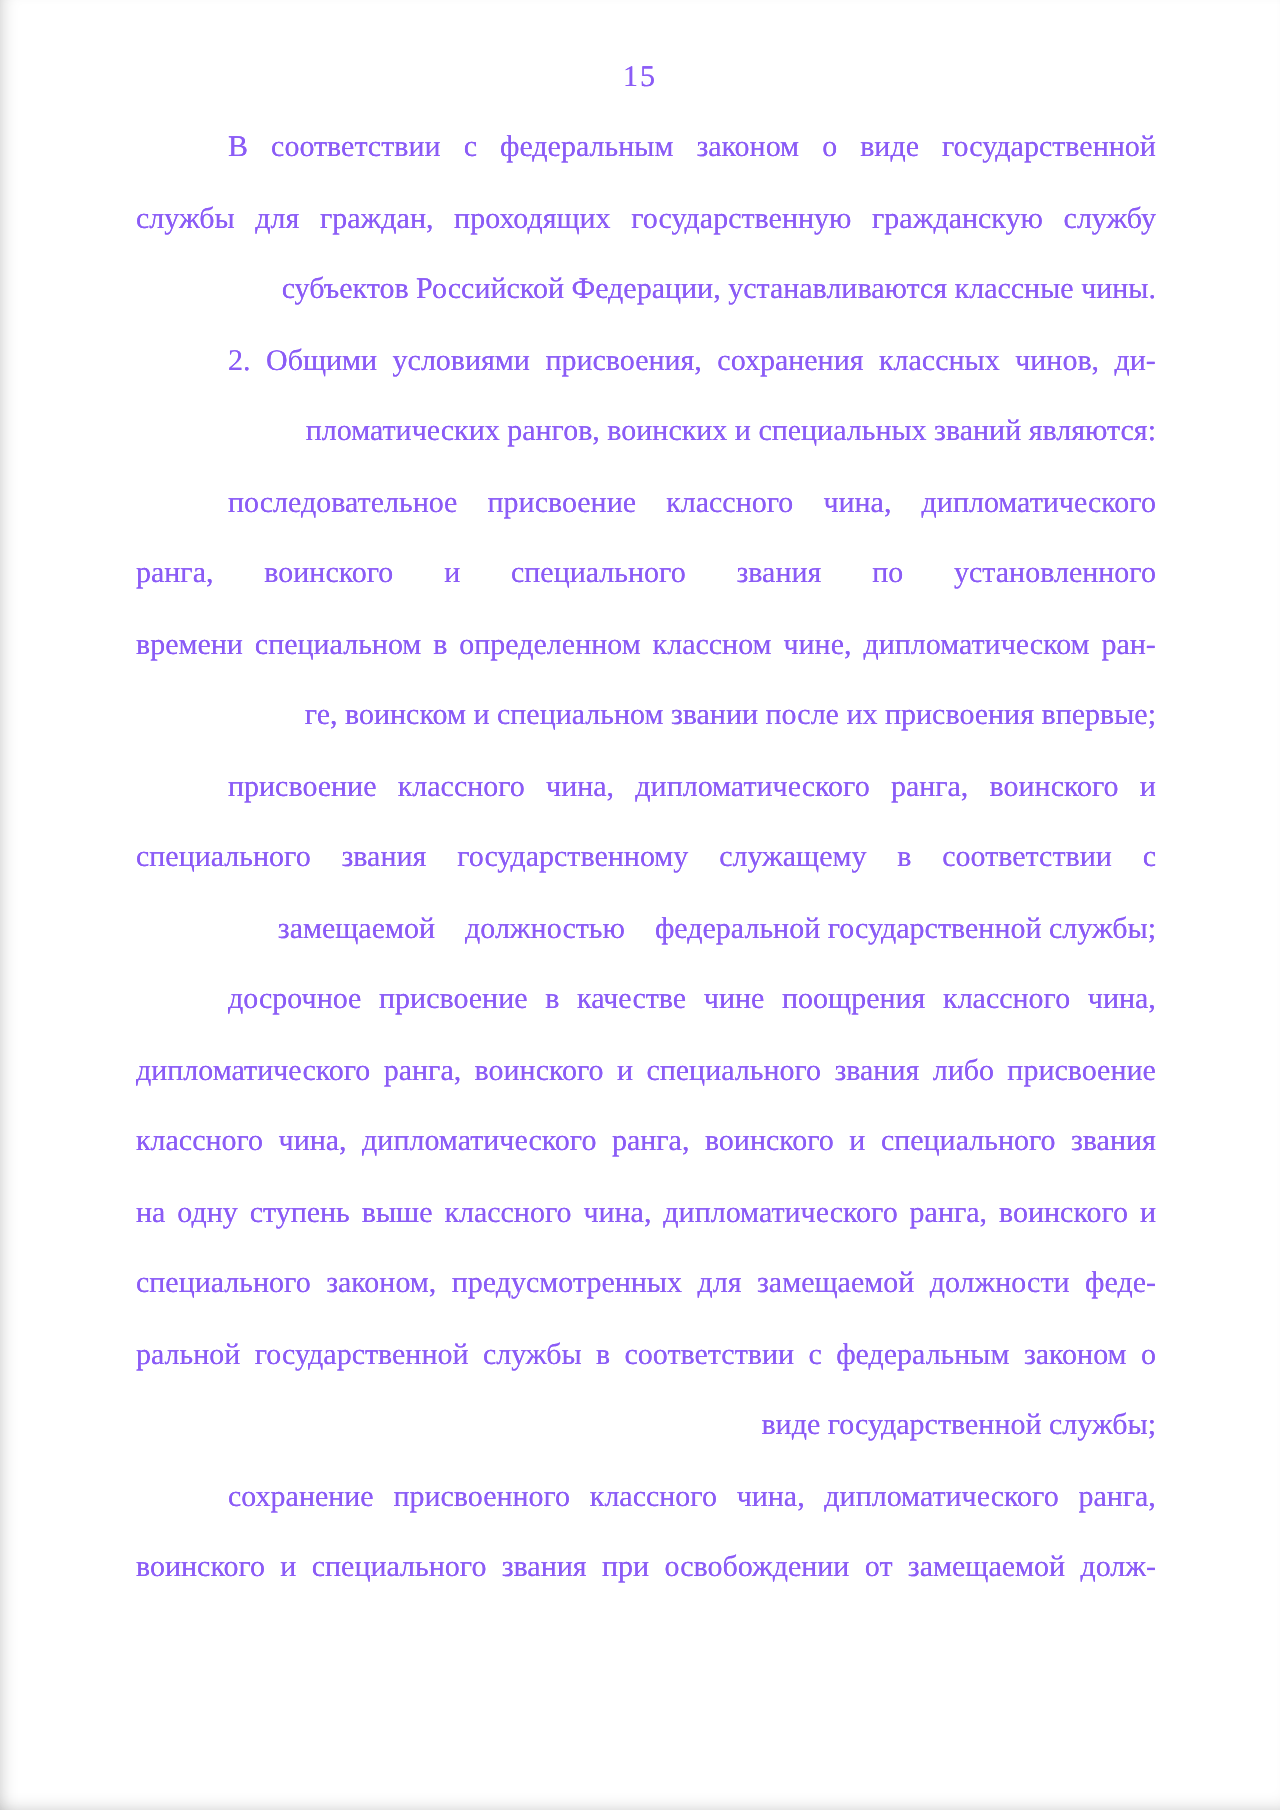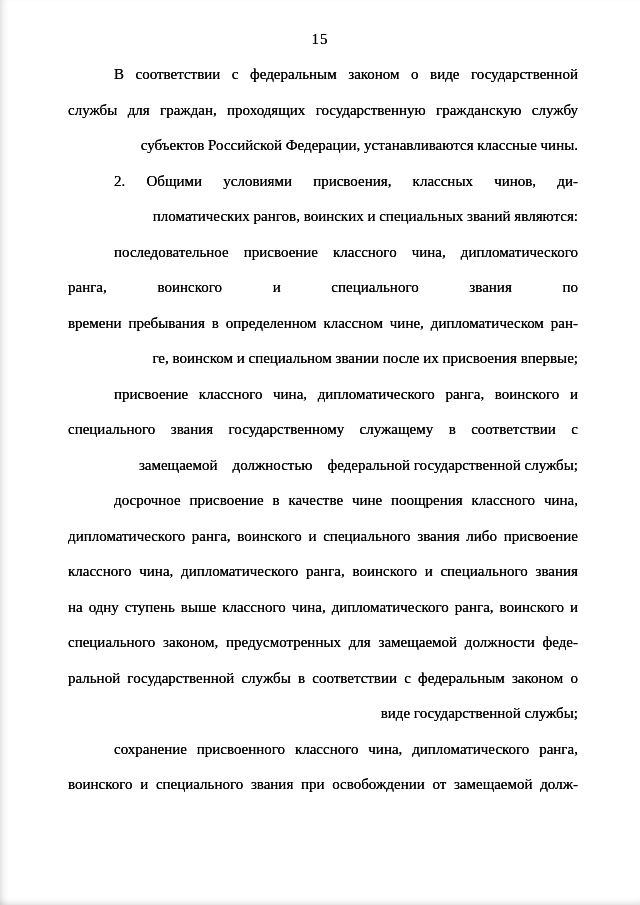--- a/index.html
+++ b/index.html
@@ -9,21 +9,21 @@
   }
   .sheet {
     position: relative;
     width: 640px;
     height: 905px;
     background: #ffffff;
     overflow: hidden;
     box-shadow: inset 7px 0 9px -7px rgba(0,0,0,0.22),
                 inset 0 -7px 9px -7px rgba(0,0,0,0.18);
     font-family: "Liberation Serif", "DejaVu Serif", serif;
-    color: #000000;
+    color: #8b5cf6;
   }
   .page-number {
     padding-top: 30px;
     height: 19px;
     text-align: center;
     font-size: 15px;
     line-height: 19px;
     letter-spacing: 1px;
     text-shadow: 0 0 0.3px currentColor;
   }
@@ -78,20 +78,21 @@
           <span>службу</span>
         </div>
         <div class="line plain">субъектов Российской Федерации, устанавливаются классные чины.</div>
       </div>
       <div class="para">
         <div class="line jst first">
           <span>2.</span>
           <span>Общими</span>
           <span>условиями</span>
           <span>присвоения,</span>
+          <span>сохранения</span>
           <span>классных</span>
           <span>чинов,</span>
           <span>ди-</span>
         </div>
         <div class="line plain">пломатических рангов, воинских и специальных званий являются:</div>
       </div>
       <div class="para">
         <div class="line jst first">
           <span>последовательное</span>
           <span>присвоение</span>
@@ -99,24 +100,25 @@
           <span>чина,</span>
           <span>дипломатического</span>
         </div>
         <div class="line jst">
           <span>ранга,</span>
           <span>воинского</span>
           <span>и</span>
           <span>специального</span>
           <span>звания</span>
           <span>по</span>
+          <span>установленного</span>
         </div>
         <div class="line jst">
           <span>времени</span>
-          <span>пребывания</span>
+          <span>специальном</span>
           <span>в</span>
           <span>определенном</span>
           <span>классном</span>
           <span>чине,</span>
           <span>дипломатическом</span>
           <span>ран-</span>
         </div>
         <div class="line plain">ге, воинском и специальном звании после их присвоения впервые;</div>
       </div>
       <div class="para">

